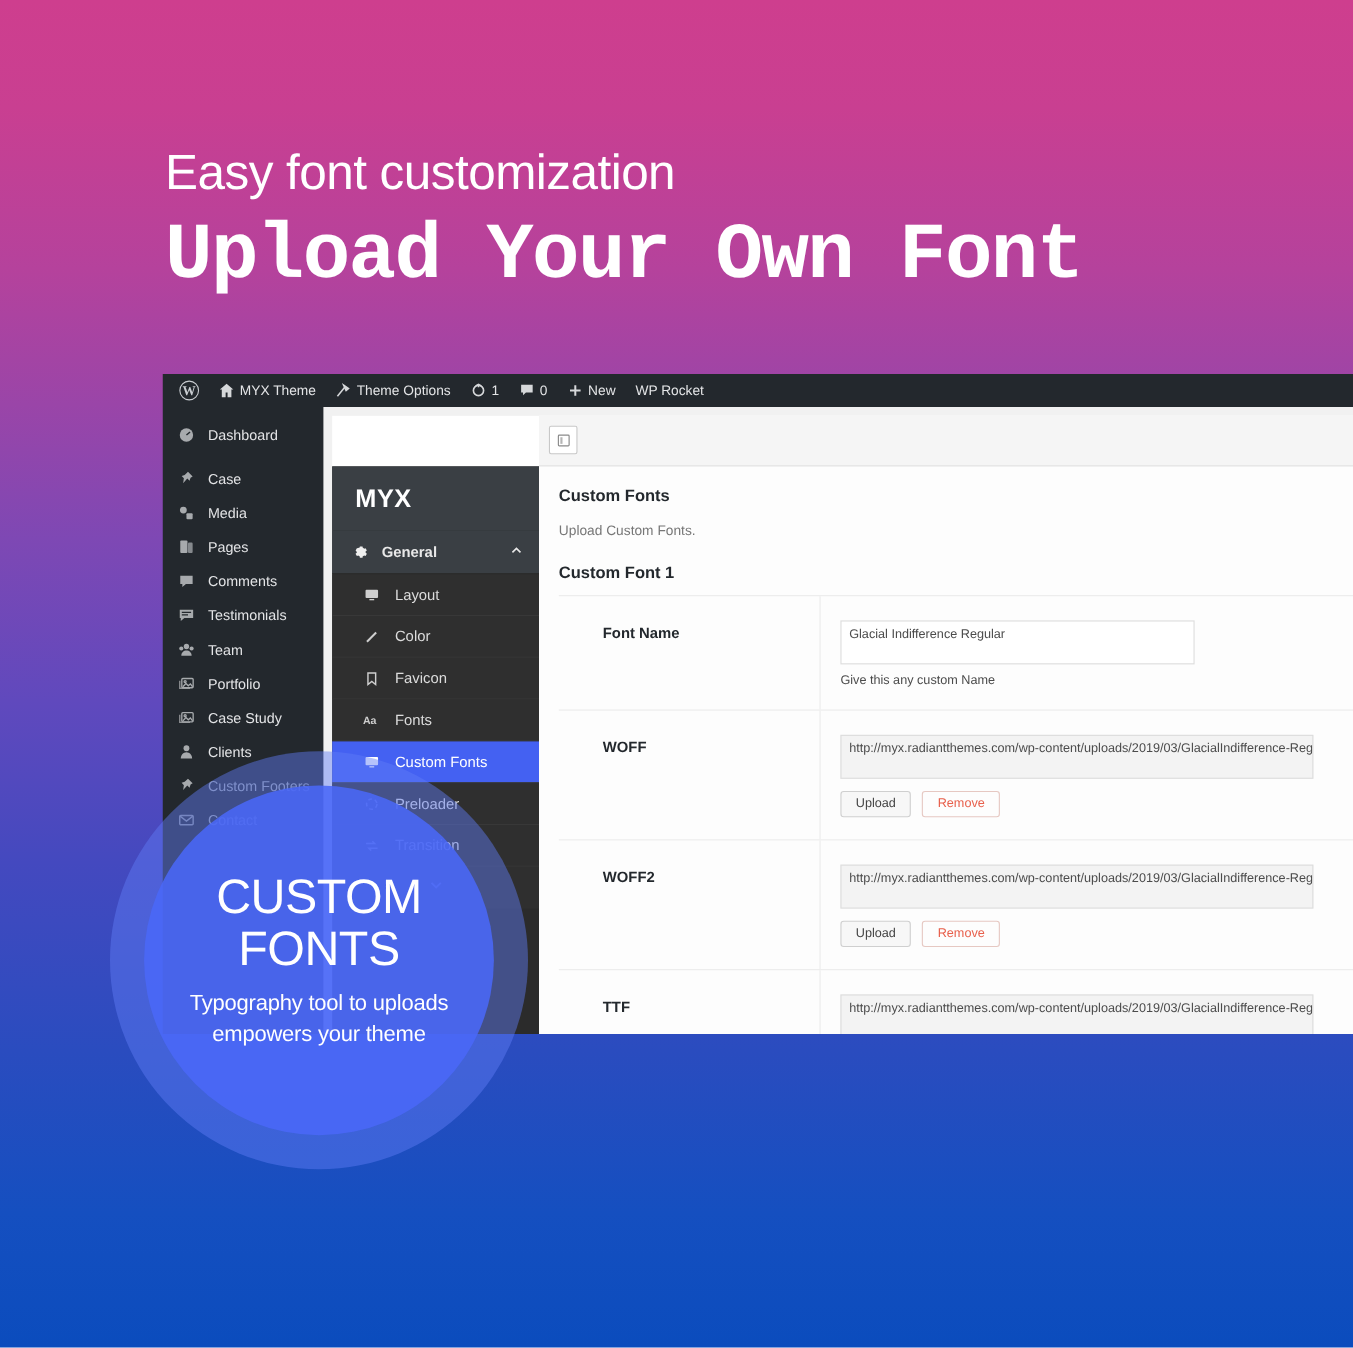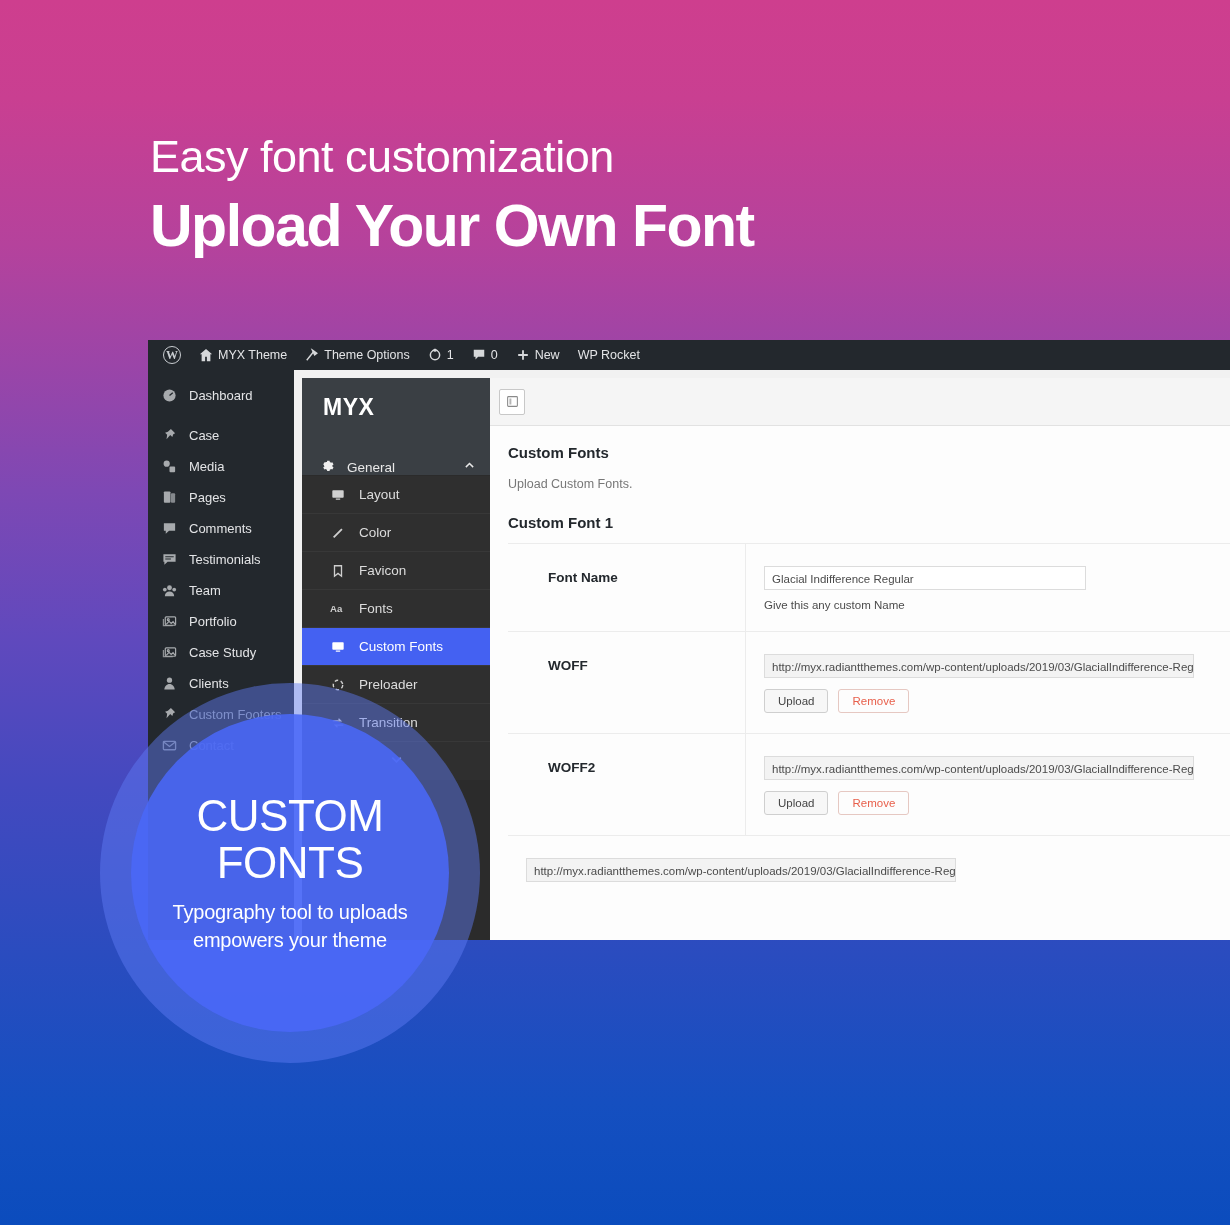--- a/index.html
+++ b/index.html
@@ -25,26 +25,27 @@
   #headline .eyebrow {
     color: #ffffff;
     font-size: 45px;
     font-weight: 300;
     letter-spacing: -0.5px;
     line-height: 1.08;
     white-space: nowrap;
   }
   #headline .title {
     color: #ffffff;
-    font-size: 59px;
+    font-size: 72px;
     font-weight: 700;
     letter-spacing: -1.5px;
     line-height: 1.05;
     margin-top: 14px;
     white-space: nowrap;
+    font-family: Liberation Mono, monospace;
   }
 
   
   #wp-window {
     position: absolute;
     left: 148px;
     top: 340px;
     width: 1100px;
     height: 600px;
     background: #23282d;
@@ -92,29 +93,30 @@
   #admin-menu .m-ico { width: 17px; height: 17px; flex: none; color: #a7aaad; display:flex; align-items:center; justify-content:center; }
   #admin-menu .spacer { height: 9px; }
 
   
   #content-area { flex: 1; background: #f1f1f1; padding: 8px 0 0 8px; position: relative; }
 
   
   #opt-shell { display: flex; height: 100%; background: #fff; }
 
   
-  #opt-sidebar { width: 188px; flex: none; background: #2b2b2b; }
+  #opt-sidebar { width: 188px; flex: none; background: #2b2b2b; margin-top: 46px; }
   #opt-brand {
     height: 58px; display: flex; align-items: center; padding-left: 21px;
     background: #3a3f44; color: #fff; font-size: 23px; font-weight: 700; letter-spacing: .5px;
   }
   #opt-sidebar .grp {
-    height: 40px; display: flex; align-items: flex-end; gap: 13px;
+    height: 40px; display: flex; align-items: center; gap: 13px;
     padding: 0 14px 0 17px; background: #3a3f44; color: #e8e8e8; font-size: 13.5px;
     border-bottom: 1px solid #2b2b2b;
+    font-weight: bold;
   }
   #opt-sidebar .grp .grp-label { flex: 1; }
   #opt-sidebar .opt-item {
     height: 38px; display: flex; align-items: center; gap: 13px;
     padding-left: 28px; color: #dcdcdc; font-size: 13.5px;
     border-bottom: 1px solid #383838; background: #2f2f2f; white-space: nowrap;
   }
   #opt-sidebar .opt-item.active { background: #4461f2; color: #fff; }
   #opt-sidebar .opt-item .o-ico { width: 16px; flex: none; display:flex; align-items:center; justify-content:center; color:#cfcfcf; }
   #opt-sidebar .opt-item.active .o-ico { color: #fff; }
@@ -142,21 +144,21 @@
 
   .field-table { margin-top: 12px; width: 1000px; }
   .f-row { display: flex; border-top: 1px solid #ececec; }
   .f-label {
     width: 238px; flex: none; padding: 26px 0 26px 40px;
     font-size: 13.5px; font-weight: 700; color: #23282d;
     border-right: 1px solid #ececec;
   }
   .f-ctrl { flex: 1; padding: 22px 0 20px 18px; min-width: 0; }
   .f-input {
-    display: block; width: 322px; height: 24px; padding: 3px 7px;
+    display: block; width: 322px; height: 40px; padding: 3px 7px;
     border: 1px solid #dcdcdc; background: #fff;
     font-size: 11.5px; color: #4b4b4b; line-height: 18px;
     font-family: "Liberation Sans", sans-serif;
     white-space: nowrap; overflow: hidden;
   }
   .f-input.url { width: 430px; background: #f3f3f3; color: #4b4b4b; }
   .f-help { font-size: 11.5px; color: #4b4b4b; margin-top: 9px; }
   .btn-row { display: flex; gap: 10px; margin-top: 11px; }
   .mini-btn {
     border: 1px solid #cfcfcf; background: #f7f7f7; color: #444;
@@ -495,20 +497,21 @@
                 <div class="f-ctrl">
                   <div class="f-input url">http://myx.radiantthemes.com/wp-content/uploads/2019/03/GlacialIndifference-Regular.woff2</div>
                   <div class="btn-row">
                     <div class="mini-btn">Upload</div>
                     <div class="mini-btn danger">Remove</div>
                   </div>
                 </div>
               </div>
 
               <div class="f-row">
+                <div class="f-label">TTF</div>
                 <div class="f-ctrl">
                   <div class="f-input url">http://myx.radiantthemes.com/wp-content/uploads/2019/03/GlacialIndifference-Regular.ttf</div>
                 </div>
               </div>
 
             </div>
           </div>
 
         </div>
       </div>

